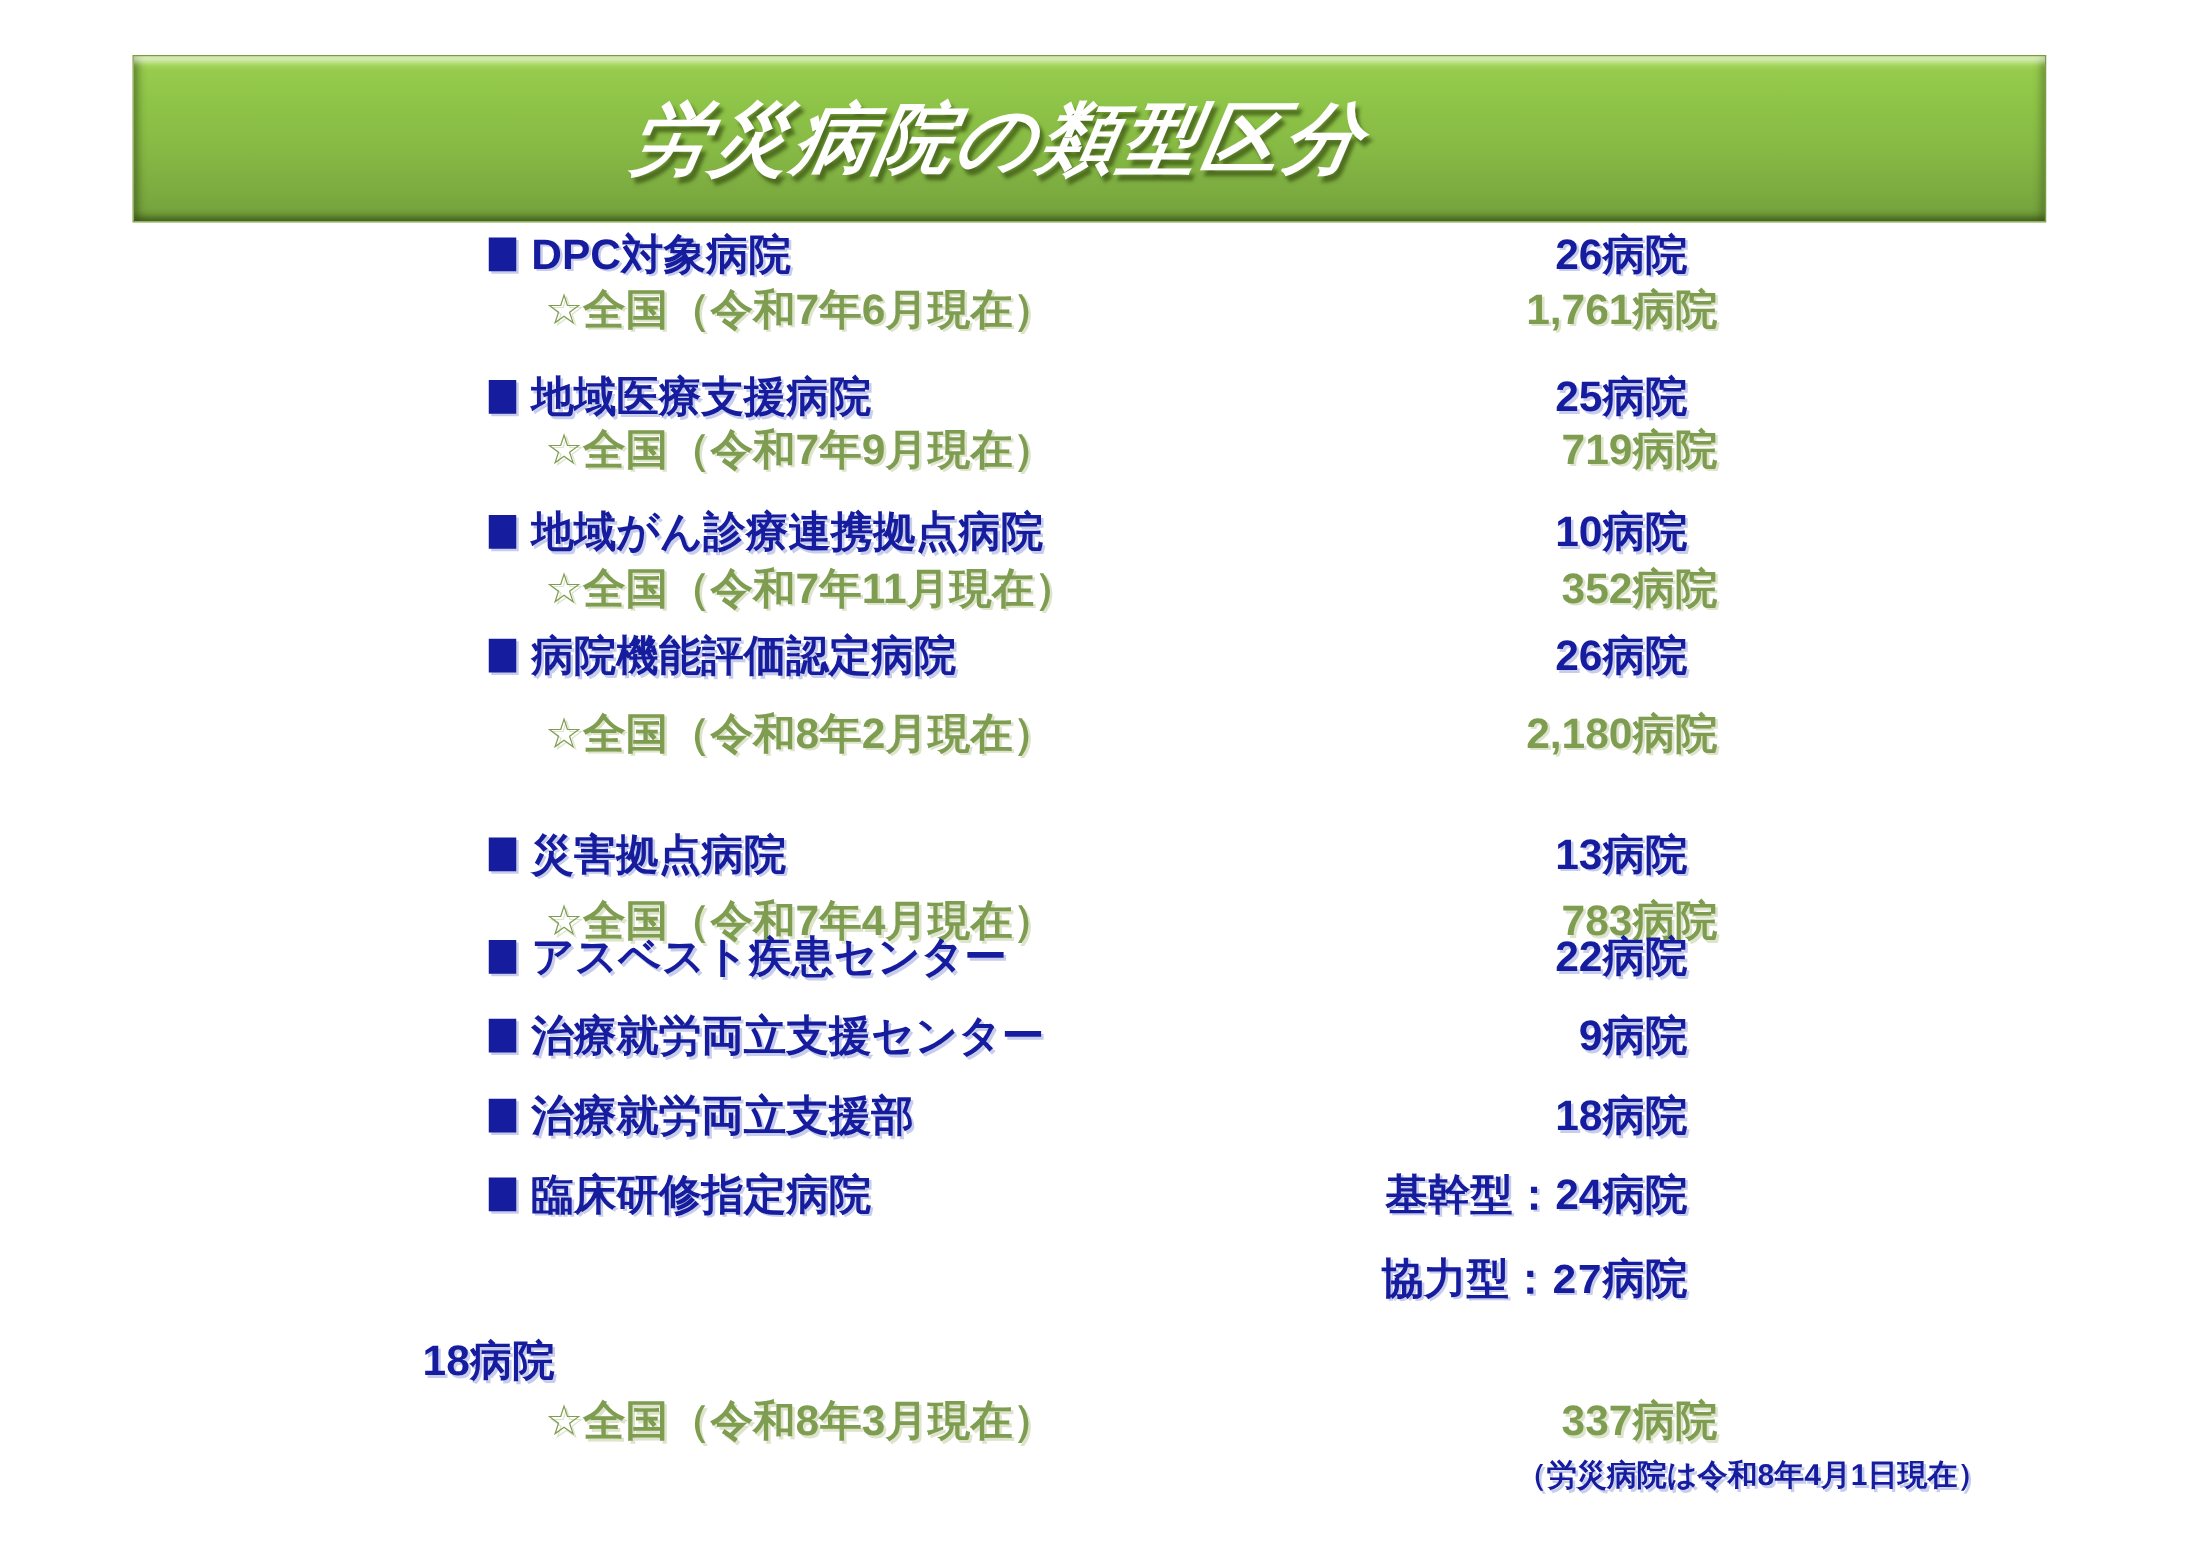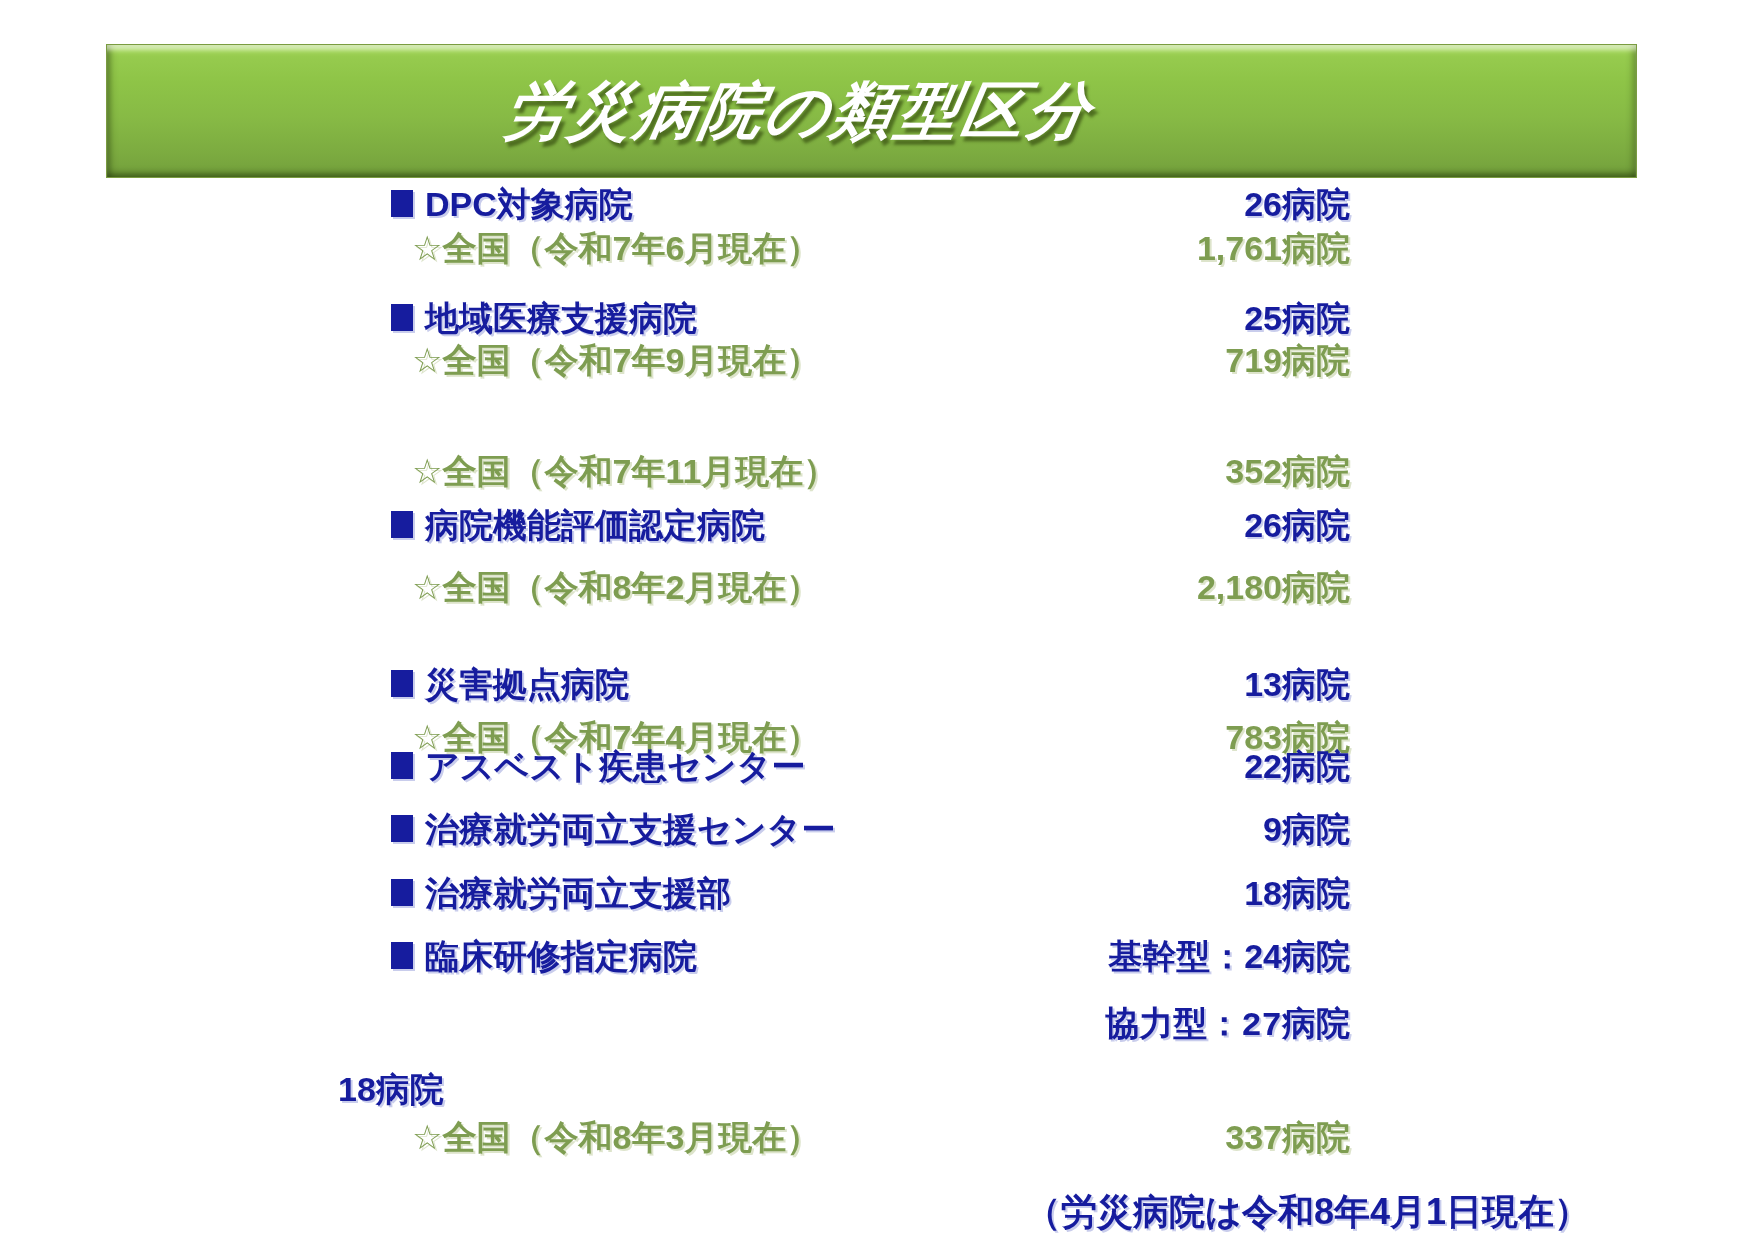--- a/index.html
+++ b/index.html
@@ -47,25 +47,25 @@
   .row.count-only{justify-content:flex-end;font-family:Liberation Mono, monospace;}
   .label-wrap{display:flex;align-items:flex-start;padding-left:28px;}
   .bullet{
     display:inline-block;flex:0 0 auto;
     width:22px;height:27px;margin:4px 12px 0 0;
     background:var(--blue,#161c9e);
     box-shadow:2px 2px 0 #c9cdec;
   }
   .row.tight .bullet{margin-right:3px;}
   .blue{color:var(--blue,#161c9e);text-shadow:2px 2px 0 #c9cdec;}
-  .green{color:var(--green,#7e9d51);text-shadow:2px 2px 0 #dde4cb;}
+  .green{color:var(--green,#7e9d51);text-shadow:2px 2px 0 #dde4cb;margin-left:24px;}
 
   .footnote{
     position:absolute;top:1164px;right:165px;
-    font-size:36px;font-weight:bold;white-space:nowrap;margin-top:24px;
+    font-size:24px;font-weight:bold;white-space:nowrap;
   }
 </style>
 </head>
 <body>
 
 <div class="slide">
 
   <div class="banner">
     <div class="banner-title">労災病院の類型区分</div>
   </div>
@@ -87,20 +87,27 @@
         <span class="bullet"></span>
         <span>地域医療支援病院</span>
       </span>
     <span class="blue">25病院</span>
   </div>
   <div class="row sub green" style="top:342px">
     <span>☆全国（令和7年9月現在）</span>
     <span>719病院</span>
   </div>
 
+  <div class="row main blue" style="top:408px">
+    <span class="label-wrap">
+        <span class="bullet"></span>
+        <span>地域がん診療連携拠点病院</span>
+      </span>
+    <span class="blue">10病院</span>
+  </div>
   <div class="row sub green" style="top:453px">
     <span>☆全国（令和7年11月現在）</span>
     <span>352病院</span>
   </div>
 
   <div class="row main blue" style="top:507px">
     <span class="label-wrap">
         <span class="bullet"></span>
         <span>病院機能評価認定病院</span>
       </span>

